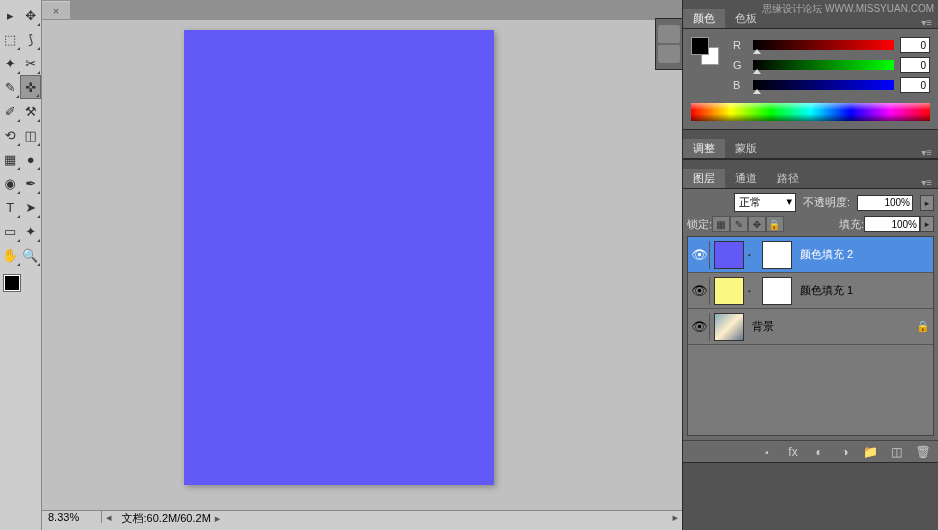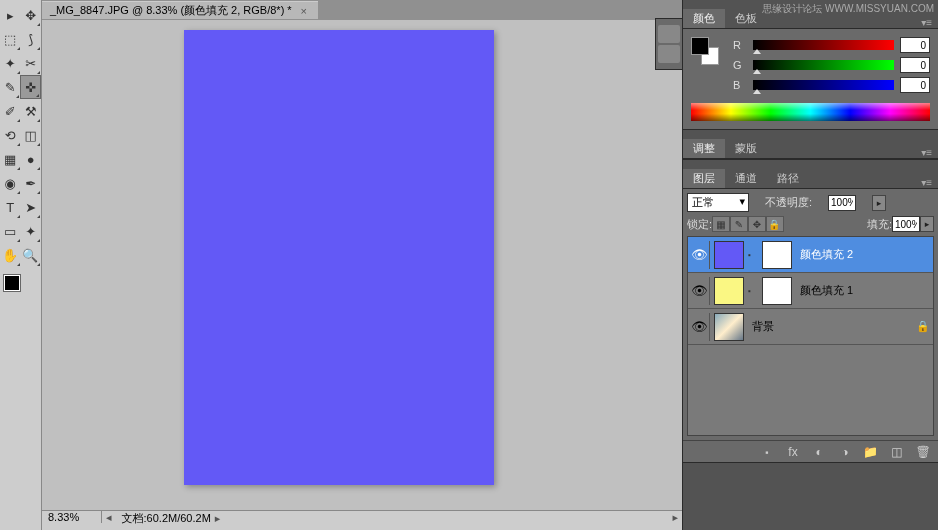--- a/index.html
+++ b/index.html
@@ -44,24 +44,24 @@
 .slider-grad { flex: 1; height: 10px; position: relative; }
 .grad-r { background: linear-gradient(90deg, #000, #f00); }
 .grad-g { background: linear-gradient(90deg, #000, #0f0); }
 .grad-b { background: linear-gradient(90deg, #000, #00f); }
 .slider-thumb { position: absolute; left: 0; top: 9px; width: 0; height: 0; border-left: 4px solid transparent; border-right: 4px solid transparent; border-bottom: 5px solid #ddd; }
 .slider-val { width: 30px; height: 16px; background: #fff; border: 1px solid #333; font-size: 10px; text-align: right; padding: 0 3px; }
 .spectrum { height: 18px; margin-top: 6px; background: linear-gradient(90deg, #f00, #ff0, #0f0, #0ff, #00f, #f0f, #f00); position: relative; }
 .spectrum::before { content:""; position:absolute; inset:0; background: linear-gradient(0deg, #000 0%, transparent 40%, transparent 60%, #fff 100%); opacity: 0.5; }
 
 .layers-body { background: #6a6a6a; padding: 4px; }
-.layers-controls { display: flex; align-items: center; gap: 16px; margin-bottom: 4px; }
+.layers-controls { display: flex; align-items: center; gap: 7px; margin-bottom: 4px; justify-content: flex-end; }
 .ctrl-select { background: #fff; border: 1px solid #333; font-size: 11px; padding: 1px 14px 1px 4px; min-width: 62px; position: relative; }
 .ctrl-label { color: #ddd; font-size: 11px; }
-.ctrl-input { width: 28px; height: 16px; background: #fff; border: 1px solid #333; font-size: 10px; text-align: right; padding: 0 2px; }
+.ctrl-input { width: 56px; height: 16px; background: #fff; border: 1px solid #333; font-size: 10px; text-align: right; padding: 0 2px; }
 .ctrl-btn { width: 14px; height: 16px; background: #888; border: 1px solid #444; font-size: 9px; color: #222; display: flex; align-items: center; justify-content: center; }
 .lock-row { display: flex; align-items: center; gap: 0; margin-bottom: 4px; }
 .lock-icon { width: 18px; height: 16px; background: #808080; border: 1px solid #555; display: flex; align-items: center; justify-content: center; font-size: 10px; color: #333; }
 
 .layer-list { background: #7a7a7a; border: 1px solid #444; min-height: 200px; }
 .layer-item { display: flex; align-items: center; height: 36px; border-bottom: 1px solid #555; padding: 0 2px; gap: 4px; }
 .layer-item.selected { background: #4f8de0; color: #fff; }
 .layer-eye { width: 20px; height: 28px; display: flex; align-items: center; justify-content: center; font-size: 13px; cursor: pointer; border-right: 1px solid #555; }
 .layer-thumb { width: 30px; height: 28px; border: 1px solid #333; background: #fff; }
 .layer-thumb.fill-blue { background: #6359f6; }
@@ -77,21 +77,20 @@
 
 .watermark { position: absolute; top: 2px; right: 4px; font-size: 10px; color: #aaa; z-index: 5; }
 </style>
 </head>
 <body>
 
 <div class="watermark">思缘设计论坛  WWW.MISSYUAN.COM</div>
 
 <div class="doc-tab">
   <div class="doc-tab-item">
-    <span>_MG_8847.JPG @ 8.33% (颜色填充 2, RGB/8*) *</span>
     <span class="doc-tab-close">×</span>
   </div>
 </div>
 
 <div class="toolbar">
   <div class="tool-pair">
     <div class="tool-btn">▸</div>
     <div class="tool-btn">✥<span class="tri"></span></div>
   </div>
   <div class="tool-pair">

